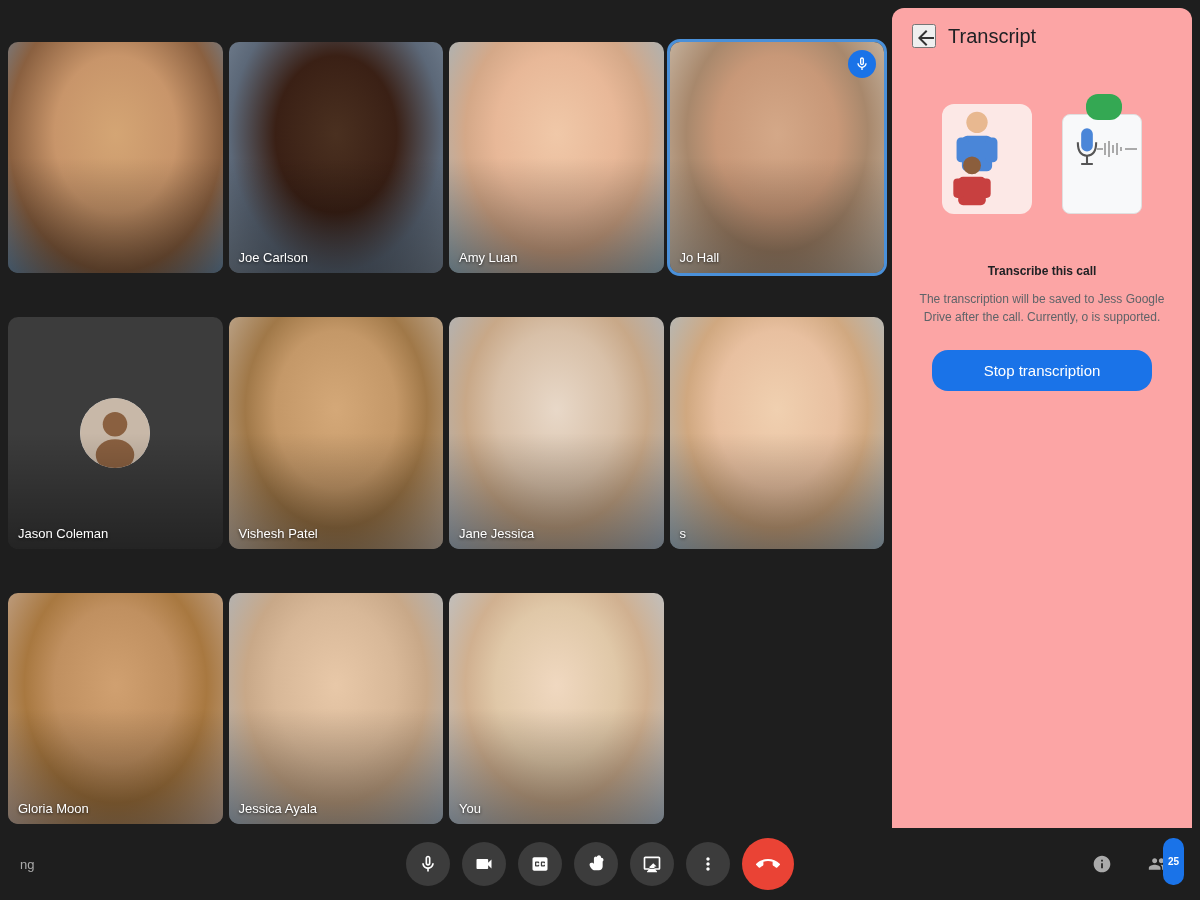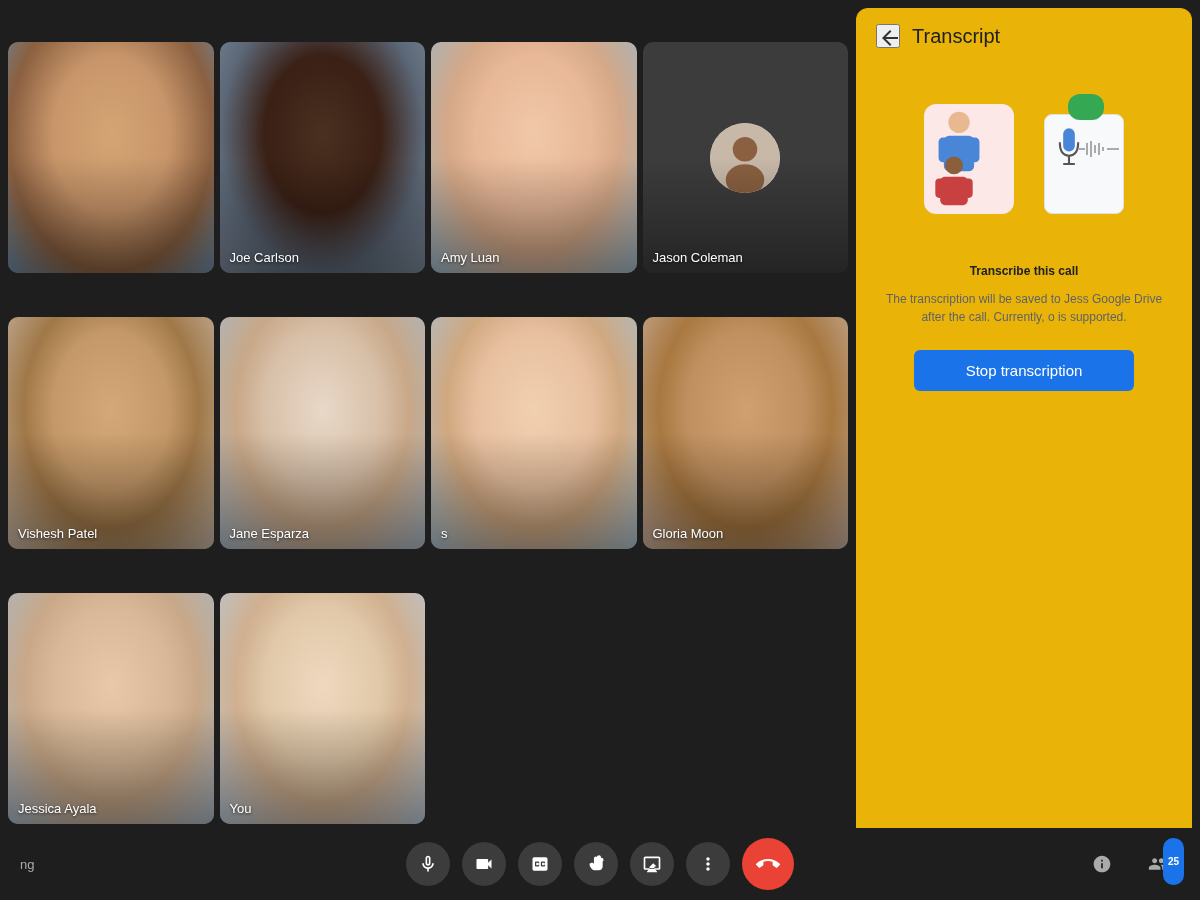--- a/index.html
+++ b/index.html
@@ -96,22 +96,22 @@
     }
 
     .speaking-indicator svg {
       width: 16px;
       height: 16px;
       fill: white;
     }
 
     
     .transcript-panel {
-      width: 336px;
-      background: #eab308;
+      width: 300px;
+      background: #fca5a5;
       border-radius: 12px 12px 0 0;
       margin: 8px 8px 0 0;
       display: flex;
       flex-direction: column;
       align-items: center;
       padding: 0;
       overflow: hidden;
     }
 
     .transcript-header {
@@ -230,21 +230,21 @@
       font-size: 12px;
       color: #5f6368;
       line-height: 1.5;
       margin-bottom: 24px;
     }
 
     .stop-transcription-btn {
       background: #1a73e8;
       color: white;
       border: none;
-      border-radius: 6px;
+      border-radius: 16px;
       padding: 12px 12px;
       font-size: 15px;
       font-weight: 500;
       cursor: pointer;
       width: 100%;
       max-width: 220px;
     }
 
     
     .toolbar {
@@ -375,20 +375,30 @@
         <div class="tile-overlay-dark"></div>
         <span class="participant-name">Joe Carlson</span>
       </div>
 
       <div class="video-tile">
         <div class="face-container face-grad f3"></div>
         <div class="tile-overlay-dark"></div>
         <span class="participant-name">Amy Luan</span>
       </div>
 
+      <div class="video-tile active-speaker">
+        <div class="face-container face-grad f4"></div>
+        <div class="tile-overlay-dark"></div>
+        <div class="speaking-indicator">
+          <svg viewBox="0 0 24 24">
+            <path d="M12 14c1.66 0 3-1.34 3-3V5c0-1.66-1.34-3-3-3S9 3.34 9 5v6c0 1.66 1.34 3 3 3zm-1-9c0-.55.45-1 1-1s1 .45 1 1v6c0 .55-.45 1-1 1s-1-.45-1-1V5zm6 6c0 2.76-2.24 5-5 5s-5-2.24-5-5H5c0 3.53 2.61 6.43 6 6.92V21h2v-3.08c3.39-.49 6-3.39 6-6.92h-2z"></path>
+          </svg>
+        </div>
+        <span class="participant-name">Jo Hall</span>
+      </div>
 
 
       <div class="video-tile" style="background:#2a2a2a;">
         <div class="avatar-placeholder">
           <div class="avatar-circle">
             <svg viewBox="0 0 80 80" width="70" height="70">
               <circle cx="40" cy="40" r="40" fill="#c8b8a8"></circle>
               <circle cx="40" cy="30" r="14" fill="#8a6040"></circle>
               <ellipse cx="40" cy="65" rx="22" ry="18" fill="#8a6040"></ellipse>
             </svg>
@@ -400,21 +410,21 @@
 
       <div class="video-tile">
         <div class="face-container face-grad f7"></div>
         <div class="tile-overlay-dark"></div>
         <span class="participant-name">Vishesh Patel</span>
       </div>
 
       <div class="video-tile">
         <div class="face-container face-grad f8"></div>
         <div class="tile-overlay-dark"></div>
-        <span class="participant-name">Jane Esparza</span>
+        <span class="participant-name">Jane Jessica</span>
       </div>
 
       <div class="video-tile">
         <div class="face-container face-grad f9"></div>
         <div class="tile-overlay-dark"></div>
         <span class="participant-name">s</span>
       </div>
 
       <div class="video-tile">
         <div class="face-container face-grad f10"></div>

